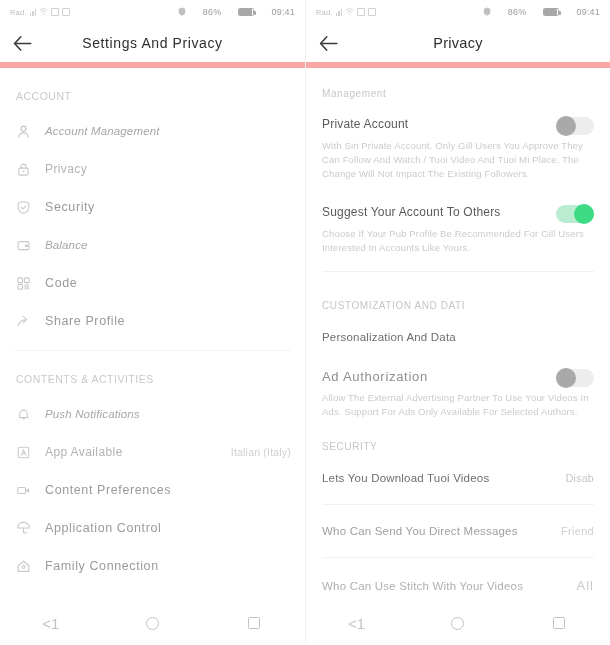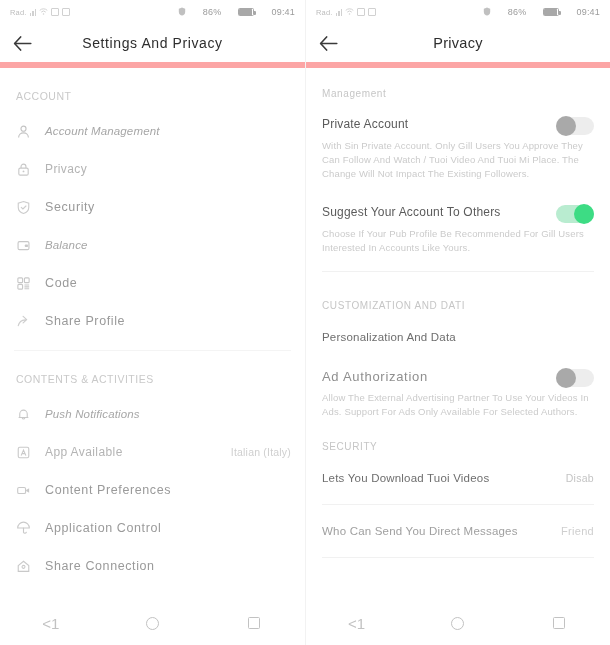--- a/index.html
+++ b/index.html
@@ -362,21 +362,21 @@
         <span class="row-label">Application Control</span>
       </div>
 
       <div class="row dim2">
         <span class="row-icon">
           <svg width="15" height="15" viewBox="0 0 16 16">
               <path d="M2.4 7 8 2.4 13.6 7v6.2H2.4Z" stroke="#b8b8b8" stroke-width="1.2" fill="none"></path>
               <circle cx="8" cy="8.4" r="1.6" stroke="#b8b8b8" stroke-width="1.1" fill="none"></circle>
             </svg>
         </span>
-        <span class="row-label">Share Connection</span>
+        <span class="row-label">Family Connection</span>
       </div>
 
     </div>
 
     <div class="navbar">
       <div class="nav-btn">&lt;1</div>
       <div class="nav-btn">
         <span class="nav-circle"></span>
       </div>
       <div class="nav-btn">
@@ -474,20 +474,24 @@
         <span class="p-item-value">Disab</span>
       </div>
       <div class="p-divider"></div>
 
       <div class="p-item soft">
         <span class="p-item-label">Who Can Send You Direct Messages</span>
         <span class="p-item-value">Friend</span>
       </div>
       <div class="p-divider"></div>
 
+      <div class="p-item softer">
+        <span class="p-item-label">Who Can Use Stitch With Your Videos</span>
+        <span class="p-item-value">All</span>
+      </div>
 
     </div>
 
     <div class="navbar">
       <div class="nav-btn">&lt;1</div>
       <div class="nav-btn">
         <span class="nav-circle"></span>
       </div>
       <div class="nav-btn">
         <span class="nav-square"></span>

